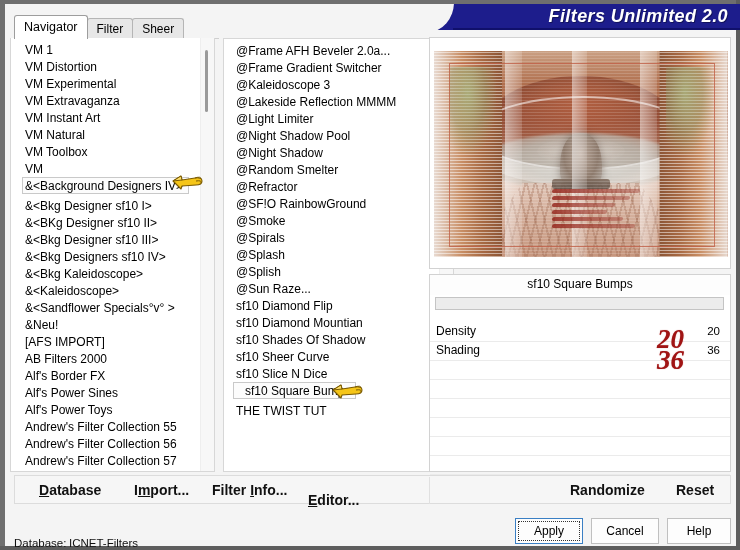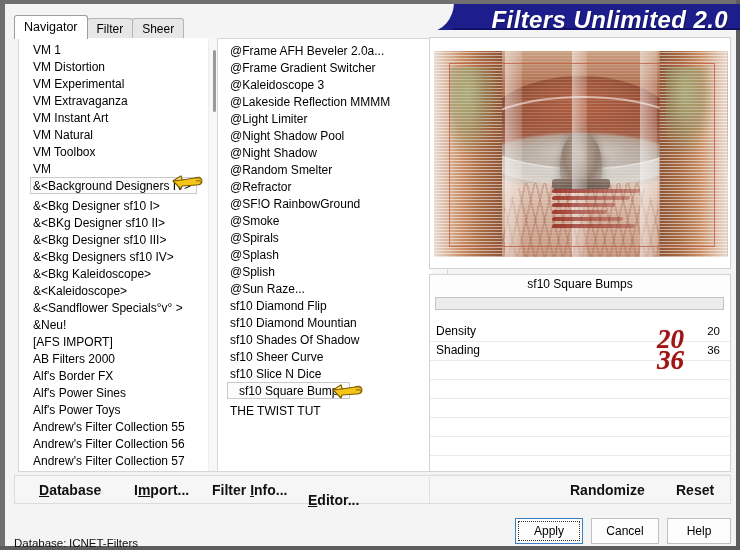--- a/index.html
+++ b/index.html
@@ -32,21 +32,21 @@
     background:#1d1d8c;overflow:hidden;
   }
   .titlebar .curve{
     position:absolute;left:-1px;top:-2px;width:26px;height:30px;
     background:#f4f4f4;
     border-bottom-right-radius:26px 30px;
   }
   .titlebar .title-text{
     position:absolute;right:12px;top:2px;
     color:#ffffff;font-weight:bold;font-style:italic;
-    font-size:24px;letter-spacing:.4px;
+    font-size:18px;letter-spacing:.4px;
     font-family:"Liberation Sans", sans-serif;
     text-shadow:1px 1px 0 rgba(0,0,0,.35);
   }
   .titlebar .underline{
     position:absolute;left:24px;bottom:0;right:0;height:2px;background:#10106b;
   }
 
   
   .tabstrip{position:absolute;left:9px;top:11px;height:22px;}
   .tab{
@@ -67,22 +67,22 @@
   .tabs-line{
     position:absolute;left:9px;top:34px;width:406px;height:1px;background:#cfcfcf;
   }
 
   
   .listpane{
     position:absolute;background:#ffffff;overflow:hidden;
     border:1px solid #d7d7d7;
     box-sizing:border-box;
   }
-  #left-list{left:13px;top:34px;width:205px;height:434px;border-top:none;}
-  #mid-list{left:212px;top:34px;width:231px;height:434px;}
+  #left-list{left:5px;top:34px;width:205px;height:434px;border-top:none;}
+  #mid-list{left:218px;top:34px;width:231px;height:434px;}
   .list-items{position:absolute;left:0;top:3px;width:100%;}
   .list-item{
     height:17px;line-height:16px;
     padding-left:13px;
     white-space:nowrap;overflow:hidden;
     font-size:12px;color:#000;
     box-sizing:border-box;
     border:1px solid transparent;
   }
   #mid-list .list-item{padding-left:11px;}

